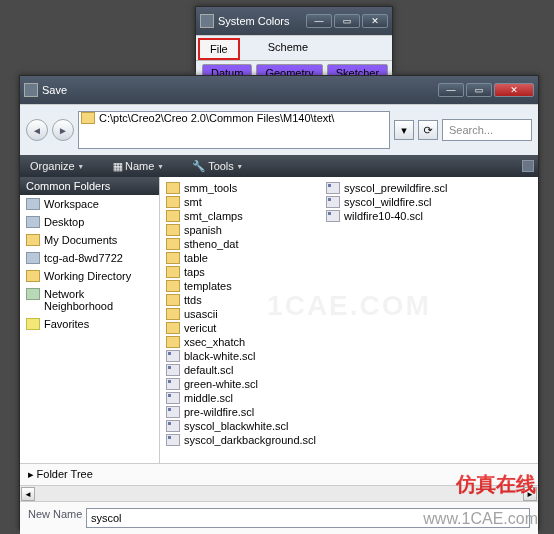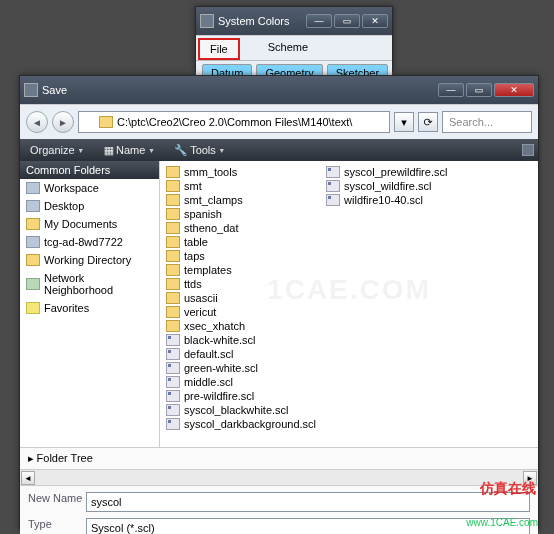--- a/index.html
+++ b/index.html
@@ -9,37 +9,37 @@
 .titlebar .ticon{width:14px;height:14px;background:#6a7a8a;border:1px solid #aaa;margin-right:4px;flex:none}
 .titlebar .title{flex:1}
 .winbtns{display:flex;gap:2px}
 .winbtn{width:26px;height:14px;background:linear-gradient(#5a6a7a,#3a4452);border:1px solid #7a8a9a;border-radius:2px;color:#fff;display:flex;align-items:center;justify-content:center;font-size:9px;cursor:pointer}
 .winbtn.close{width:40px;background:linear-gradient(#d65a5a,#b02020)}
 .sc-win{left:195px;top:6px;width:198px;height:66px}
 .sc-body{background:#eaeef5;border-top:1px solid #ccc;height:42px}
 .sc-menu{display:flex;border-bottom:1px solid #bbb}
 .sc-tab{padding:3px 10px;border:1px solid #aaa;border-bottom:none;background:#f5f5f5;cursor:pointer;margin:2px 16px 0 2px}
 .sc-btns{display:flex;gap:4px;padding:3px 6px}
-.sc-btn{border:1px solid #999;background:#7dd3fc;padding:2px 8px;cursor:pointer;border-radius:2px}
+.sc-btn{border:1px solid #999;background:#8b5cf6;padding:2px 8px;cursor:pointer;border-radius:2px}
 .red-box{border:2px solid #d62020}
 .save-win{left:19px;top:75px;width:520px;height:455px}
 .addrbar{background:#eaeef5;padding:6px;display:flex;align-items:center;gap:4px;border-top:1px solid #ccc}
 .navbtn{width:22px;height:22px;border:1px solid #9aa;border-radius:11px;background:linear-gradient(#fff,#d5dbe4);display:flex;align-items:center;justify-content:center;cursor:pointer;font-size:10px;color:#556}
-.addr-field{flex:1;height:22px;border:1px solid #8a96a6;background:#fff;display:flex;align-items:center;padding:0 20px}
+.addr-field{flex:1;height:38px;border:1px solid #8a96a6;background:#fff;display:flex;align-items:flex-start;padding:0 2px}
 .addr-field .ficon{width:14px;height:12px;background:#f5d67a;border:1px solid #c0a040;margin-right:4px;flex:none}
 .search-field{width:90px;height:22px;border:1px solid #8a96a6;background:#fff;padding:0 6px;color:#888;display:flex;align-items:center}
 .sqbtn{width:20px;height:20px;border:1px solid #8a96a6;background:linear-gradient(#fff,#dde3ea);display:flex;align-items:center;justify-content:center;cursor:pointer}
-.toolbar{height:22px;background:linear-gradient(#4a525c,#2a3038);display:flex;align-items:center;color:#eee;padding:0 4px;gap:9px}
+.toolbar{height:22px;background:linear-gradient(#4a525c,#2a3038);display:flex;align-items:center;color:#eee;padding:0 4px;gap:18px}
 .tbtn{padding:2px 6px;cursor:pointer;display:flex;align-items:center;gap:2px}
 .tbtn:after{content:"▾";font-size:8px;margin-left:2px;color:#ccc}
 .tico{width:12px;height:12px;background:#6a7685;border:1px solid #8a96a6;margin-left:4px;cursor:pointer}
 .main{display:flex;height:286px}
 .sidebar{width:140px;background:#fff;border-right:1px solid #ccc;overflow:hidden}
 .side-hdr{background:linear-gradient(#4a525c,#2a3038);color:#fff;padding:3px 6px}
-.side-item{display:flex;align-items:center;padding:3px 6px;cursor:pointer}
+.side-item{display:flex;padding:3px 6px;cursor:pointer}
 .side-item .sico{width:14px;height:12px;margin-right:4px;flex:none}
 .ico-folder{background:#f5d67a;border:1px solid #c0a040}
 .ico-drive{background:#b8c8d8;border:1px solid #8898a8}
 .ico-net{background:#b8d8b8;border:1px solid #88a888}
 .ico-star{background:#f5e67a;border:1px solid #c0c040}
 .filearea{flex:1;background:#fff;overflow:auto;position:relative}
 .cols{display:flex;padding:4px 6px;gap:10px}
 .fcol{flex:0 0 auto}
 .fitem{display:flex;align-items:center;padding:1px 0;cursor:pointer;white-space:nowrap}
 .fitem .fico{width:14px;height:12px;margin-right:4px;flex:none}
@@ -47,22 +47,22 @@
 .ico-scl:after{content:"";position:absolute;top:1px;left:1px;width:3px;height:3px;background:#6a7aaa}
 .wm{position:absolute;left:50%;top:45%;transform:translate(-50%,-50%);font-size:28px;font-weight:bold;color:rgba(0,0,0,.05);letter-spacing:2px;pointer-events:none}
 .folder-tree{padding:4px 8px;border-top:1px solid #ccc;cursor:pointer;background:#fafafa}
 .scrollbar{height:16px;background:#eaeaea;border-top:1px solid #ccc;display:flex;padding:1px}
 .sb-btn{width:14px;height:14px;background:linear-gradient(#fff,#ddd);border:1px solid #aaa;font-size:8px;display:flex;align-items:center;justify-content:center;cursor:pointer}
 .sb-track{flex:1}
 .formarea{padding:6px 8px;background:#fafafa;border-top:1px solid #ccc}
 .frow{display:flex;align-items:flex-start;margin-bottom:6px}
 .flabel{width:58px;color:#556}
 .finput{flex:1;height:20px;border:1px solid #8a96a6;padding:0 4px;background:#fff}
-.watermark-txt{position:absolute;right:18px;bottom:36px;font-size:14px;font-weight:bold;font-family:KaiTi,serif;background:linear-gradient(#f05050,#d02020);-webkit-background-clip:text;color:transparent;text-shadow:0 0 1px rgba(220,40,40,.3)}
-.watermark-url{position:absolute;right:16px;bottom:6px;font-size:10px;color:#22c55e}
+.watermark-txt{position:absolute;right:18px;bottom:36px;font-size:20px;font-weight:bold;font-family:KaiTi,serif;background:linear-gradient(#f05050,#d02020);-webkit-background-clip:text;color:transparent;text-shadow:0 0 1px rgba(220,40,40,.3)}
+.watermark-url{position:absolute;right:16px;bottom:6px;font-size:16px;color:#a3a3a3}
 .cursor{position:absolute;right:6px;top:140px;font-size:13px;color:#fff;pointer-events:none}
 </style>
 </head>
 <body>
 
 <div class="win sc-win">
   <div class="titlebar">
     <div class="ticon"></div>
     <div class="title">System Colors</div>
     <div class="winbtns">

